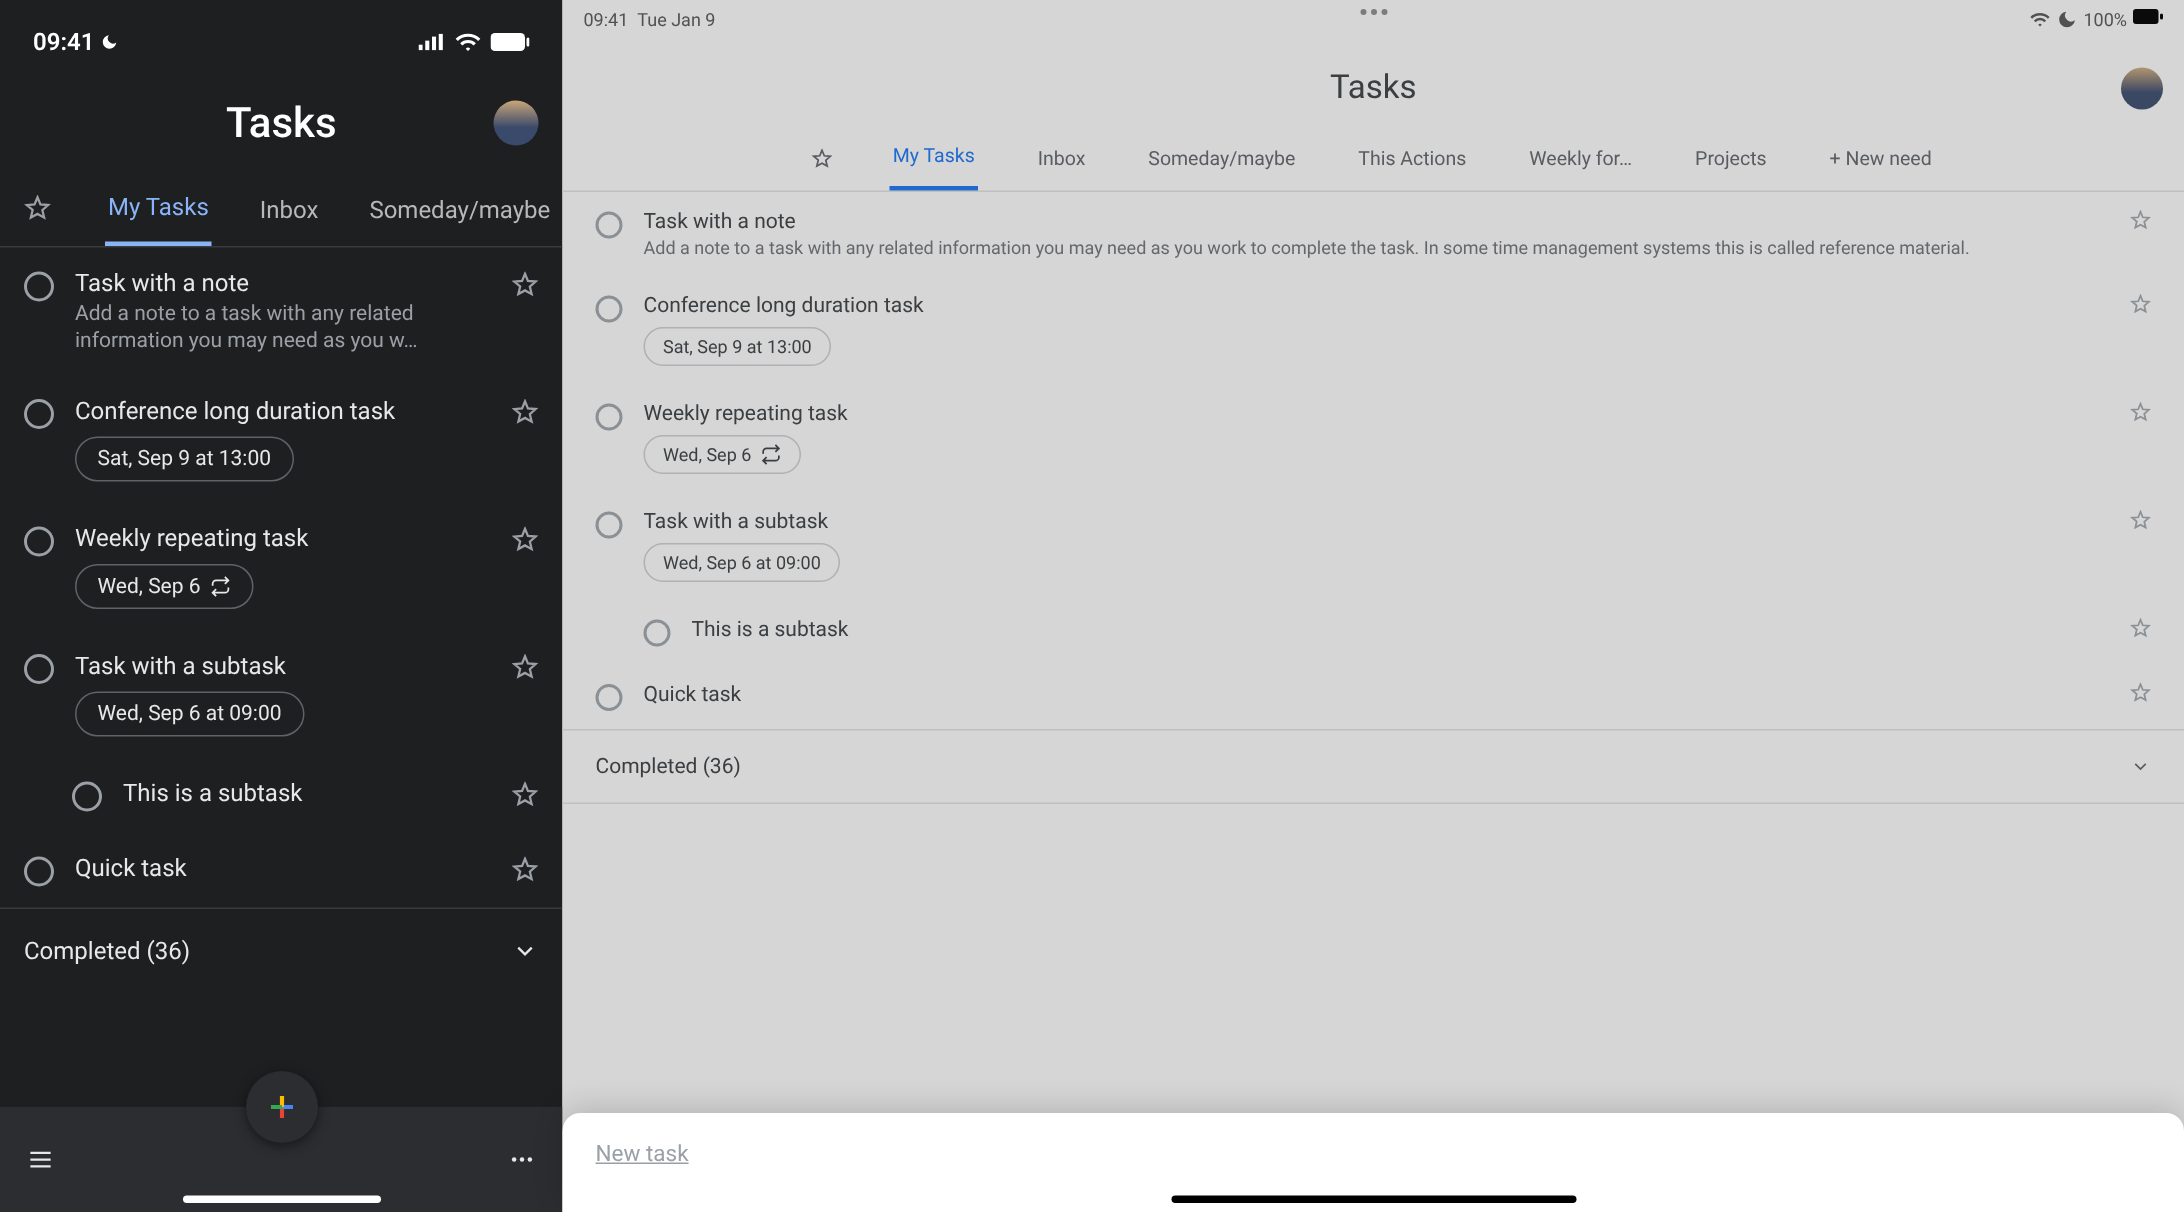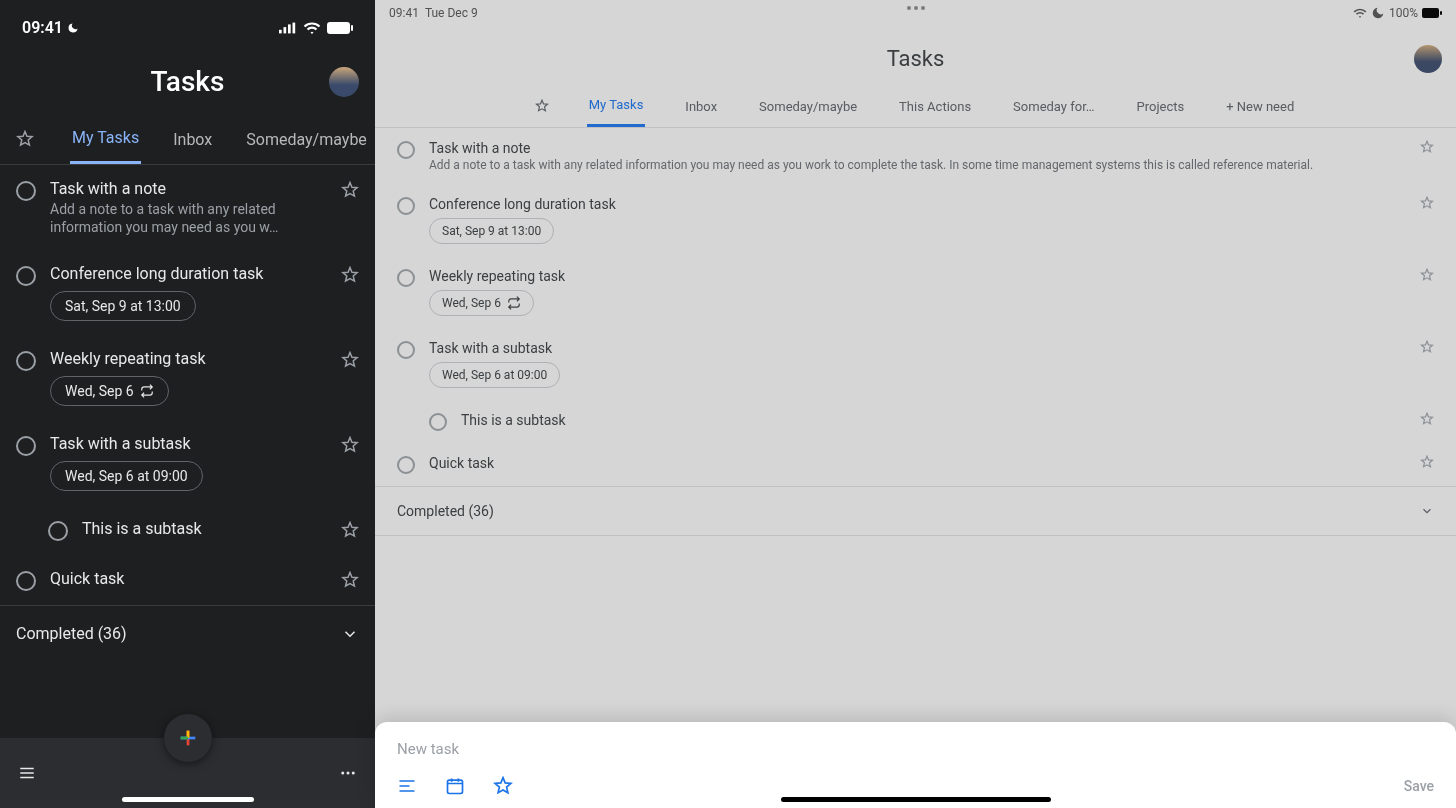--- a/index.html
+++ b/index.html
@@ -31,42 +31,42 @@
 .phone .bottombar { height: 70px; background: #2c2d30; display: flex; align-items: center; justify-content: space-between; padding: 0 18px; position: relative; }
 .phone .fab { position: absolute; left: 50%; transform: translateX(-50%); top: -24px; width: 48px; height: 48px; border-radius: 50%; background: #2c2d30; box-shadow: 0 2px 8px rgba(0,0,0,.5); display: flex; align-items: center; justify-content: center; }
 .phone .home-indicator { position: absolute; bottom: 6px; left: 50%; transform: translateX(-50%); width: 132px; height: 5px; background: #fff; border-radius: 4px; }
 
 
 .tablet { flex: 1; height: 808px; background: #f3f3f4; color: #3c4043; display: flex; flex-direction: column; position: relative; }
 .tablet .overlay { position: absolute; inset: 0; background: rgba(60,60,60,.16); pointer-events: none; z-index: 5; }
 .tablet > * { position: relative; z-index: 1; }
 .tablet .statusbar { display: flex; justify-content: space-between; align-items: center; padding: 6px 14px; font-size: 12px; color: #555; }
 .tablet .statusbar .left { display: flex; gap: 6px; }
-.tablet .statusbar .right { display: flex; gap: 4px; align-items: center; }
+.tablet .statusbar .right { display: flex; gap: 4px; }
 .tablet .grabber { position: absolute; top: 6px; left: 50%; transform: translateX(-50%); display: flex; gap: 3px; }
 .tablet .grabber span { width: 4px; height: 4px; background: #888; border-radius: 50%; }
 .tablet .header { display: flex; align-items: center; justify-content: center; padding: 20px 16px 14px 16px; position: relative; }
 .tablet .header .title { font-size: 22px; font-weight: 400; }
 .tablet .header .avatar { position: absolute; right: 14px; width: 28px; height: 28px; border-radius: 50%; background: linear-gradient(180deg,#c9a67a 0%, #3a4a6a 60%); }
 .tablet .tabs { display: flex; align-items: center; justify-content: center; gap: 38px; border-bottom: 1px solid #d9d9dc; padding: 0 12px; }
 .tablet .tab { padding: 12px 2px; font-size: 13px; color: #5f6368; white-space: nowrap; }
 .tablet .tab.active { color: #1a73e8; border-bottom: 3px solid #1a73e8; }
 .tablet .tab-star { color: #5f6368; }
 .tablet .tasklist { flex: 1; overflow-y: auto; }
 .tablet .task { display: flex; align-items: flex-start; gap: 14px; padding: 12px 22px; }
 .tablet .task.sub { padding-left: 54px; }
 .tablet .circle { width: 18px; height: 18px; border: 2px solid #9aa0a6; border-radius: 50%; flex-shrink: 0; margin-top: 1px; }
 .tablet .task-body { flex: 1; }
 .tablet .task-title { font-size: 14px; color: #3c4043; }
 .tablet .task-note { font-size: 12px; color: #6c7075; margin-top: 2px; }
 .tablet .chip { display: inline-flex; align-items: center; gap: 6px; margin-top: 6px; padding: 5px 12px; border: 1px solid #c4c7cc; border-radius: 14px; font-size: 12px; color: #3c4043; background: #f3f3f4; }
 .tablet .star { color: #9aa0a6; }
 .tablet .completed { display: flex; justify-content: space-between; align-items: center; padding: 16px 22px; border-top: 1px solid #d9d9dc; border-bottom: 1px solid #d9d9dc; font-size: 14px; }
 .tablet .newtask-sheet { position: absolute; left: 0; right: 0; bottom: 0; background: #fff; border-top-left-radius: 12px; border-top-right-radius: 12px; padding: 18px 22px 12px 22px; box-shadow: 0 -4px 20px rgba(0,0,0,.15); z-index: 10; }
-.tablet .newtask-input { font-size: 15px; color: #9aa0a6; padding-bottom: 18px; }
+.tablet .newtask-input { font-size: 15px; color: #9aa0a6; padding-bottom: 18px; text-decoration: underline; }
 .tablet .newtask-actions { display: flex; align-items: center; justify-content: space-between; }
 .tablet .newtask-actions .left { display: flex; gap: 28px; align-items: center; }
 .tablet .newtask-actions .save { color: #9aa0a6; font-size: 14px; font-weight: 500; }
 .tablet .home-indicator { position: absolute; bottom: 6px; left: 50%; transform: translateX(-50%); width: 270px; height: 5px; background: #000; border-radius: 4px; z-index: 20; }
 
 svg { display: block; }
 .icon-sm { width: 18px; height: 18px; }
 .icon-xs { width: 14px; height: 14px; }
 </style>
 </head>
@@ -232,21 +232,21 @@
     <div class="home-indicator"></div>
   </div>
 </div>
 
 <div class="tablet">
   <div class="overlay"></div>
 
   <div class="statusbar">
     <div class="left">
       <span>09:41</span>
-      <span>Tue Dec 9</span>
+      <span>Tue Jan 9</span>
     </div>
     <div class="grabber">
         <span></span>
         <span></span>
         <span></span>
       </div>
     <div class="right">
       <svg class="icon-xs" viewBox="0 0 24 24" fill="#555">
           <path d="M12 20l-2-2a2.8 2.8 0 0 1 4 0zM5 13a10 10 0 0 1 14 0l-2 2a7 7 0 0 0-10 0zM1 9a16 16 0 0 1 22 0l-2 2a13 13 0 0 0-18 0z"></path>
         </svg>
@@ -269,21 +269,21 @@
   <div class="tabs">
     <span class="tab-star">
       <svg class="icon-xs" viewBox="0 0 24 24" fill="none" stroke="#5f6368" stroke-width="2">
           <path d="M12 2l2.6 6.3 6.9.6-5.2 4.5 1.6 6.7L12 16.8 6.1 20l1.6-6.7L2.5 8.9l6.9-.6z"></path>
         </svg>
     </span>
     <span class="tab active">My Tasks</span>
     <span class="tab">Inbox</span>
     <span class="tab">Someday/maybe</span>
     <span class="tab">This Actions</span>
-    <span class="tab">Someday for…</span>
+    <span class="tab">Weekly for…</span>
     <span class="tab">Projects</span>
     <span class="tab">+ New need</span>
   </div>
 
   <div class="tasklist">
     <div class="task">
       <div class="circle"></div>
       <div class="task-body">
         <div class="task-title">Task with a note</div>
         <div class="task-note">Add a note to a task with any related information you may need as you work to complete the task. In some time management systems this is called reference material.</div>
@@ -365,37 +365,16 @@
     <div class="completed">
       <span>Completed (36)</span>
       <svg class="icon-xs" viewBox="0 0 24 24" fill="none" stroke="#5f6368" stroke-width="2">
           <path d="M6 9l6 6 6-6"></path>
         </svg>
     </div>
   </div>
 
   <div class="newtask-sheet">
     <div class="newtask-input">New task</div>
-    <div class="newtask-actions">
-      <div class="left">
-        <span>
-            <svg width="20" height="20" viewBox="0 0 24 24" fill="none" stroke="#1a73e8" stroke-width="2">
-              <path d="M3 6h18M3 12h12M3 18h18"></path>
-            </svg>
-          </span>
-        <span>
-            <svg width="20" height="20" viewBox="0 0 24 24" fill="none" stroke="#1a73e8" stroke-width="2">
-              <rect x="3" y="5" width="18" height="16" rx="2"></rect>
-              <path d="M3 9h18M8 3v4M16 3v4"></path>
-            </svg>
-          </span>
-        <span>
-            <svg width="20" height="20" viewBox="0 0 24 24" fill="none" stroke="#1a73e8" stroke-width="2">
-              <path d="M12 2l2.6 6.3 6.9.6-5.2 4.5 1.6 6.7L12 16.8 6.1 20l1.6-6.7L2.5 8.9l6.9-.6z"></path>
-            </svg>
-          </span>
-      </div>
-      <span class="save">Save</span>
-    </div>
   </div>
 
   <div class="home-indicator"></div>
 </div>
 
 </body></html>

